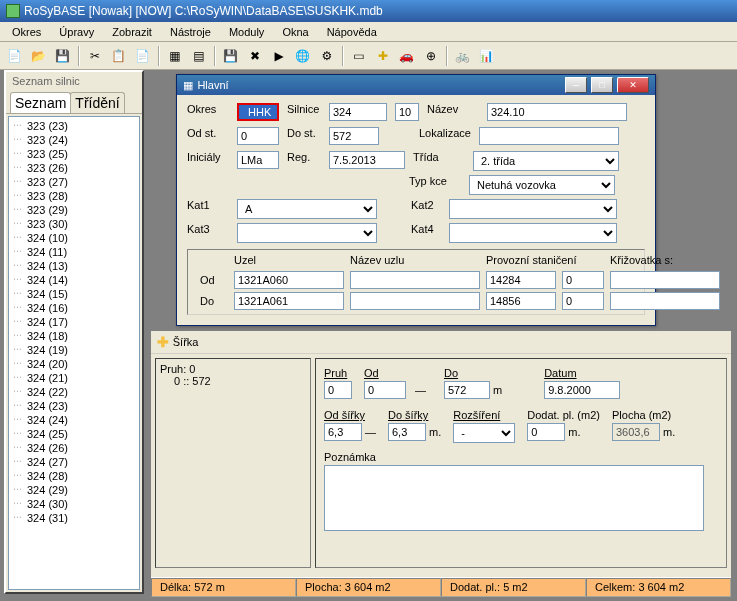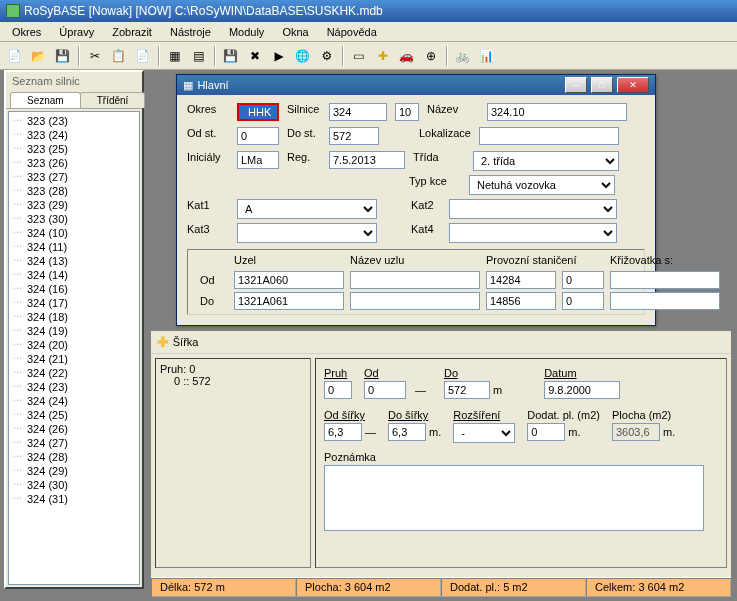--- a/index.html
+++ b/index.html
@@ -8,21 +8,21 @@
 .titlebar .icon { width: 14px; height: 14px; background: #68c468; border: 1px solid #2a6b2a; }
 .menubar { background: #ece9d8; border-bottom: 1px solid #aca899; padding: 2px 4px; display: flex; gap: 2px; height: 20px; }
 .menubar span { padding: 2px 8px; cursor: default; }
 .toolbar { background: #ece9d8; border-bottom: 1px solid #aca899; padding: 3px 4px; display: flex; gap: 2px; align-items: center; height: 28px; }
 .tbtn { width: 22px; height: 22px; border: 1px solid #ece9d8; display: flex; align-items: center; justify-content: center; font-size: 12px; }
 .tsep { width: 2px; height: 20px; border-left: 1px solid #aca899; border-right: 1px solid #fff; margin: 0 2px; }
 .workspace { position: absolute; top: 70px; left: 0; right: 0; bottom: 0; background: #808080; }
 .sidebar { position: absolute; top: 0; left: 4px; width: 140px; background: #ece9d8; border: 2px solid #fff; border-right-color: #404040; border-bottom-color: #404040; }
 .sidebar-title { padding: 3px 6px; color: #666; font-size: 11px; }
 .tabs { display: flex; border-bottom: 1px solid #aca899; padding: 2px 4px 0; }
-.tab { padding: 2px 16px; border: 1px solid #aca899; border-bottom: none; background: #ece9d8; margin-right: -1px; border-radius: 3px 3px 0 0; font-size: 10px; }
+.tab { padding: 2px 4px; border: 1px solid #aca899; border-bottom: none; background: #ece9d8; margin-right: -1px; border-radius: 3px 3px 0 0; font-size: 14px; }
 .tab.active { background: #fff; position: relative; z-index: 1; }
 .tree { background: #fff; border: 1px solid #7f9db9; margin: 2px; height: 474px; overflow-y: auto; padding: 2px 0; }
 .tree-item { padding: 1px 4px 1px 18px; white-space: nowrap; position: relative; }
 .tree-item::before { content: "⋯"; position: absolute; left: 4px; color: #999; font-size: 9px; }
 .mdi { position: absolute; background: #ece9d8; border: 1px solid #0a246a; box-shadow: 1px 1px 3px rgba(0,0,0,0.3); }
 .mdi-title { background: linear-gradient(to bottom, #3c7fb1, #2c5aa0); color: #fff; padding: 2px 6px; display: flex; align-items: center; gap: 4px; height: 20px; }
 .mdi-title .spacer { flex: 1; }
 .winbtn { width: 22px; height: 16px; background: linear-gradient(to bottom, #f0f0f0, #c8c8c8); border: 1px solid #fff; border-right-color: #505050; border-bottom-color: #505050; font-size: 9px; display: flex; align-items: center; justify-content: center; font-family: "Segoe UI Symbol", sans-serif; }
 .winbtn.close { background: linear-gradient(to bottom, #e87070, #c83030); color: #fff; width: 32px; border-radius: 2px; }
 .mdi-body { padding: 8px 10px; }
@@ -111,20 +111,21 @@
         <div class="tree-item">323 (25)</div>
         <div class="tree-item">323 (26)</div>
         <div class="tree-item">323 (27)</div>
         <div class="tree-item">323 (28)</div>
         <div class="tree-item">323 (29)</div>
         <div class="tree-item">323 (30)</div>
         <div class="tree-item">324 (10)</div>
         <div class="tree-item">324 (11)</div>
         <div class="tree-item">324 (13)</div>
         <div class="tree-item">324 (14)</div>
+        <div class="tree-item">324 (15)</div>
         <div class="tree-item">324 (16)</div>
         <div class="tree-item">324 (17)</div>
         <div class="tree-item">324 (18)</div>
         <div class="tree-item">324 (19)</div>
         <div class="tree-item">324 (20)</div>
         <div class="tree-item">324 (21)</div>
         <div class="tree-item">324 (22)</div>
         <div class="tree-item">324 (23)</div>
         <div class="tree-item">324 (24)</div>
         <div class="tree-item">324 (25)</div>

